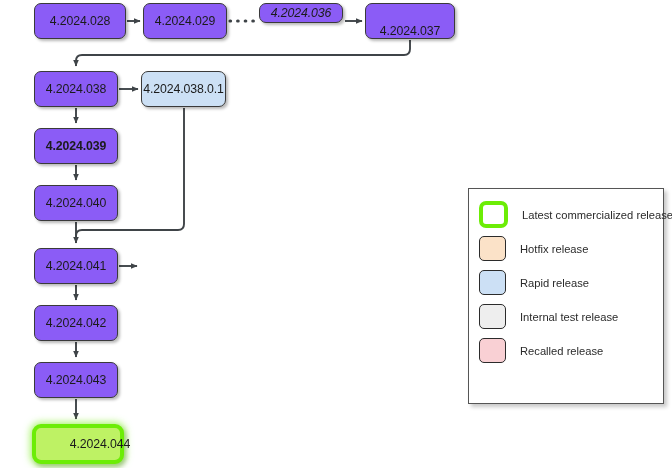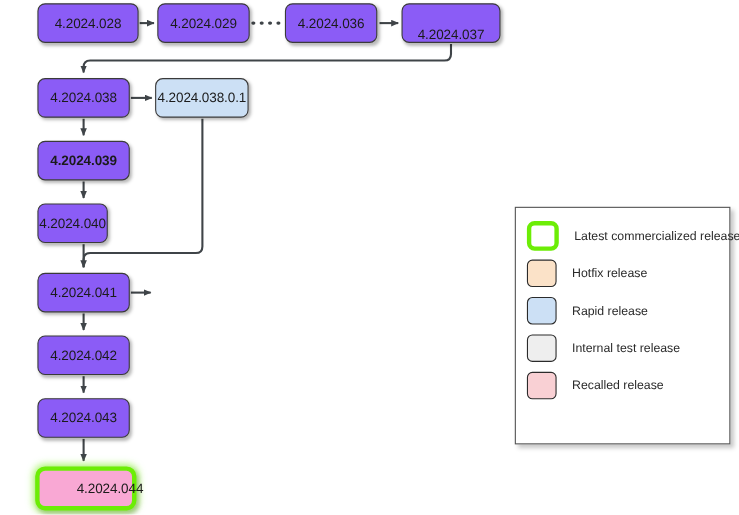--- a/index.html
+++ b/index.html
@@ -44,21 +44,21 @@
     box-shadow: 2px 2px 3px rgba(0,0,0,0.28);
     z-index: 3;
   }
   .node.story   { background: #8b5cf6; }
   .node.rapid   { background: #cce0f5; }
   .node.internal{ background: #eeeeee; }
 
   .node.latest {
     border: 4px solid #6ced06;
     border-radius: 9px;
-    background: #f9a8d4;
+    background: #bef264;
     box-shadow: 0 0 7px 2px rgba(110,237,6,0.55), 2px 3px 4px rgba(0,0,0,0.25);
     padding-left: 44px;
   }
 
   
   #legend {
     position: absolute;
     left: 468px;
     top: 188px;
     width: 196px;
@@ -148,41 +148,41 @@
   </svg>
 
   <div class="node story" style="left:34px;  top:3px;   width:92px; height:36px;">
     <span>4.2024.028</span>
   </div>
 
   <div class="node story" style="left:143px; top:3px;   width:84px; height:36px;">
     <span>4.2024.029</span>
   </div>
 
-  <div class="node story" style="left:259px; top:3px;   width:84px; height:36px;">
+  <div class="node story" style="left:259px; top:3px;   width:84px; height:20px;font-style:italic;">
     <span>4.2024.036</span>
   </div>
 
   <div class="node story" style="left:365px; top:3px;   width:90px; height:36px;align-items:flex-end;">
     <span>4.2024.037</span>
   </div>
 
   <div class="node story" style="left:34px;  top:71px;  width:84px; height:36px;">
     <span>4.2024.038</span>
   </div>
 
   <div class="node rapid" style="left:141px; top:71px;  width:85px; height:36px;">
     <span>4.2024.038.0.1</span>
   </div>
 
   <div class="node story" style="left:34px;  top:128px; width:84px; height:36px;font-weight:bold;">
     <span>4.2024.039</span>
   </div>
 
-  <div class="node story" style="left:34px;  top:185px; width:64px; height:36px;">
+  <div class="node story" style="left:34px;  top:185px; width:84px; height:36px;">
     <span>4.2024.040</span>
   </div>
 
   <div class="node story" style="left:34px;  top:248px; width:84px; height:36px;">
     <span>4.2024.041</span>
   </div>
 
 
   <div class="node story" style="left:34px;  top:305px; width:84px; height:36px;">
     <span>4.2024.042</span>

